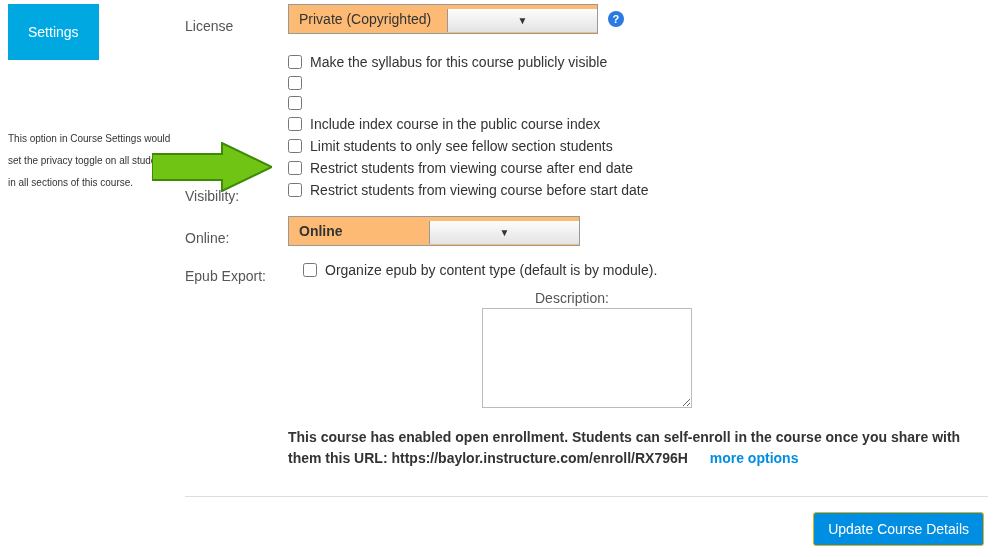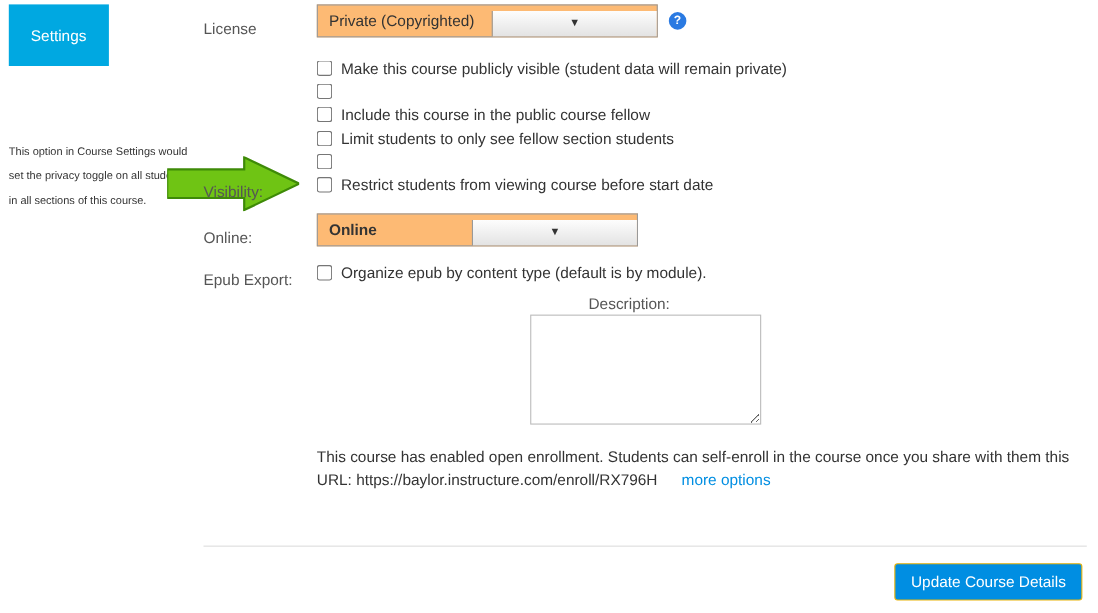--- a/index.html
+++ b/index.html
@@ -169,70 +169,74 @@
       </div>
       <span class="help-icon">?</span>
     </div>
   </div>
 
   <div class="row" style="margin-top:18px;">
     <div class="label-col">Visibility:</div>
     <div class="field-col">
       <div class="checkline">
         <input type="checkbox" style="">
-        <span>Make this course publicly visible (student data will remain private)</span>
-      </div>
-      <div class="checkline">
-        <input type="checkbox" style="">
-      </div>
-      <div class="checkline">
-        <input type="checkbox" style="">
-        <span>Include this course in the public course fellow</span>
+        <span>Make the syllabus for this course publicly visible</span>
+      </div>
+      <div class="checkline">
+        <input type="checkbox" style="">
+      </div>
+      <div class="checkline">
+        <input type="checkbox" style="">
+      </div>
+      <div class="checkline">
+        <input type="checkbox" style="">
+        <span>Include index course in the public course index</span>
       </div>
       <div class="checkline">
         <input type="checkbox" style="">
         <span>Limit students to only see fellow section students</span>
       </div>
       <div class="checkline">
         <input type="checkbox" style="">
+        <span>Restrict students from viewing course after end date</span>
       </div>
       <div class="checkline">
         <input type="checkbox" style="">
         <span>Restrict students from viewing course before start date</span>
       </div>
     </div>
   </div>
 
   <div class="row" style="margin-top:10px;">
     <div class="label-col">Online:</div>
     <div class="field-col">
       <div class="select-wrap">
         <span style="min-width:140px;font-weight:bold;">Online</span><span class="dd">▼</span>
       </div>
     </div>
   </div>
 
-  <div class="row" style="margin-top:14px;">
+  <div class="row" style="margin-top:14px;gap:15px;">
     <div class="label-col">Epub Export:</div>
     <div class="field-col">
       <div class="checkline">
         <input type="checkbox" style="">
         <span>Organize epub by content type (default is by module).</span>
       </div>
     </div>
   </div>
 
   <div class="row" style="margin-top:4px; align-items:center;flex-direction:column;">
     <div class="label-col" style="padding-top:0;">Description:</div>
     <div class="field-col">
       <textarea class="desc-box" style=""></textarea>
     </div>
   </div>
 
-  <div class="enroll-text" style="margin-left:103px;">
+  <div class="enroll-text" style="margin-left:103px;font-weight:bold;">
     <span>This course has enabled open enrollment. Students can self-enroll in the course once you share with them this URL: </span><span>https://baylor.instructure.com/enroll/RX796H</span>
     <a href="#">more options</a>
   </div>
 
 </div>
 
 <div class="divider"></div>
 
 <button class="update-btn">Update Course Details</button>
 

